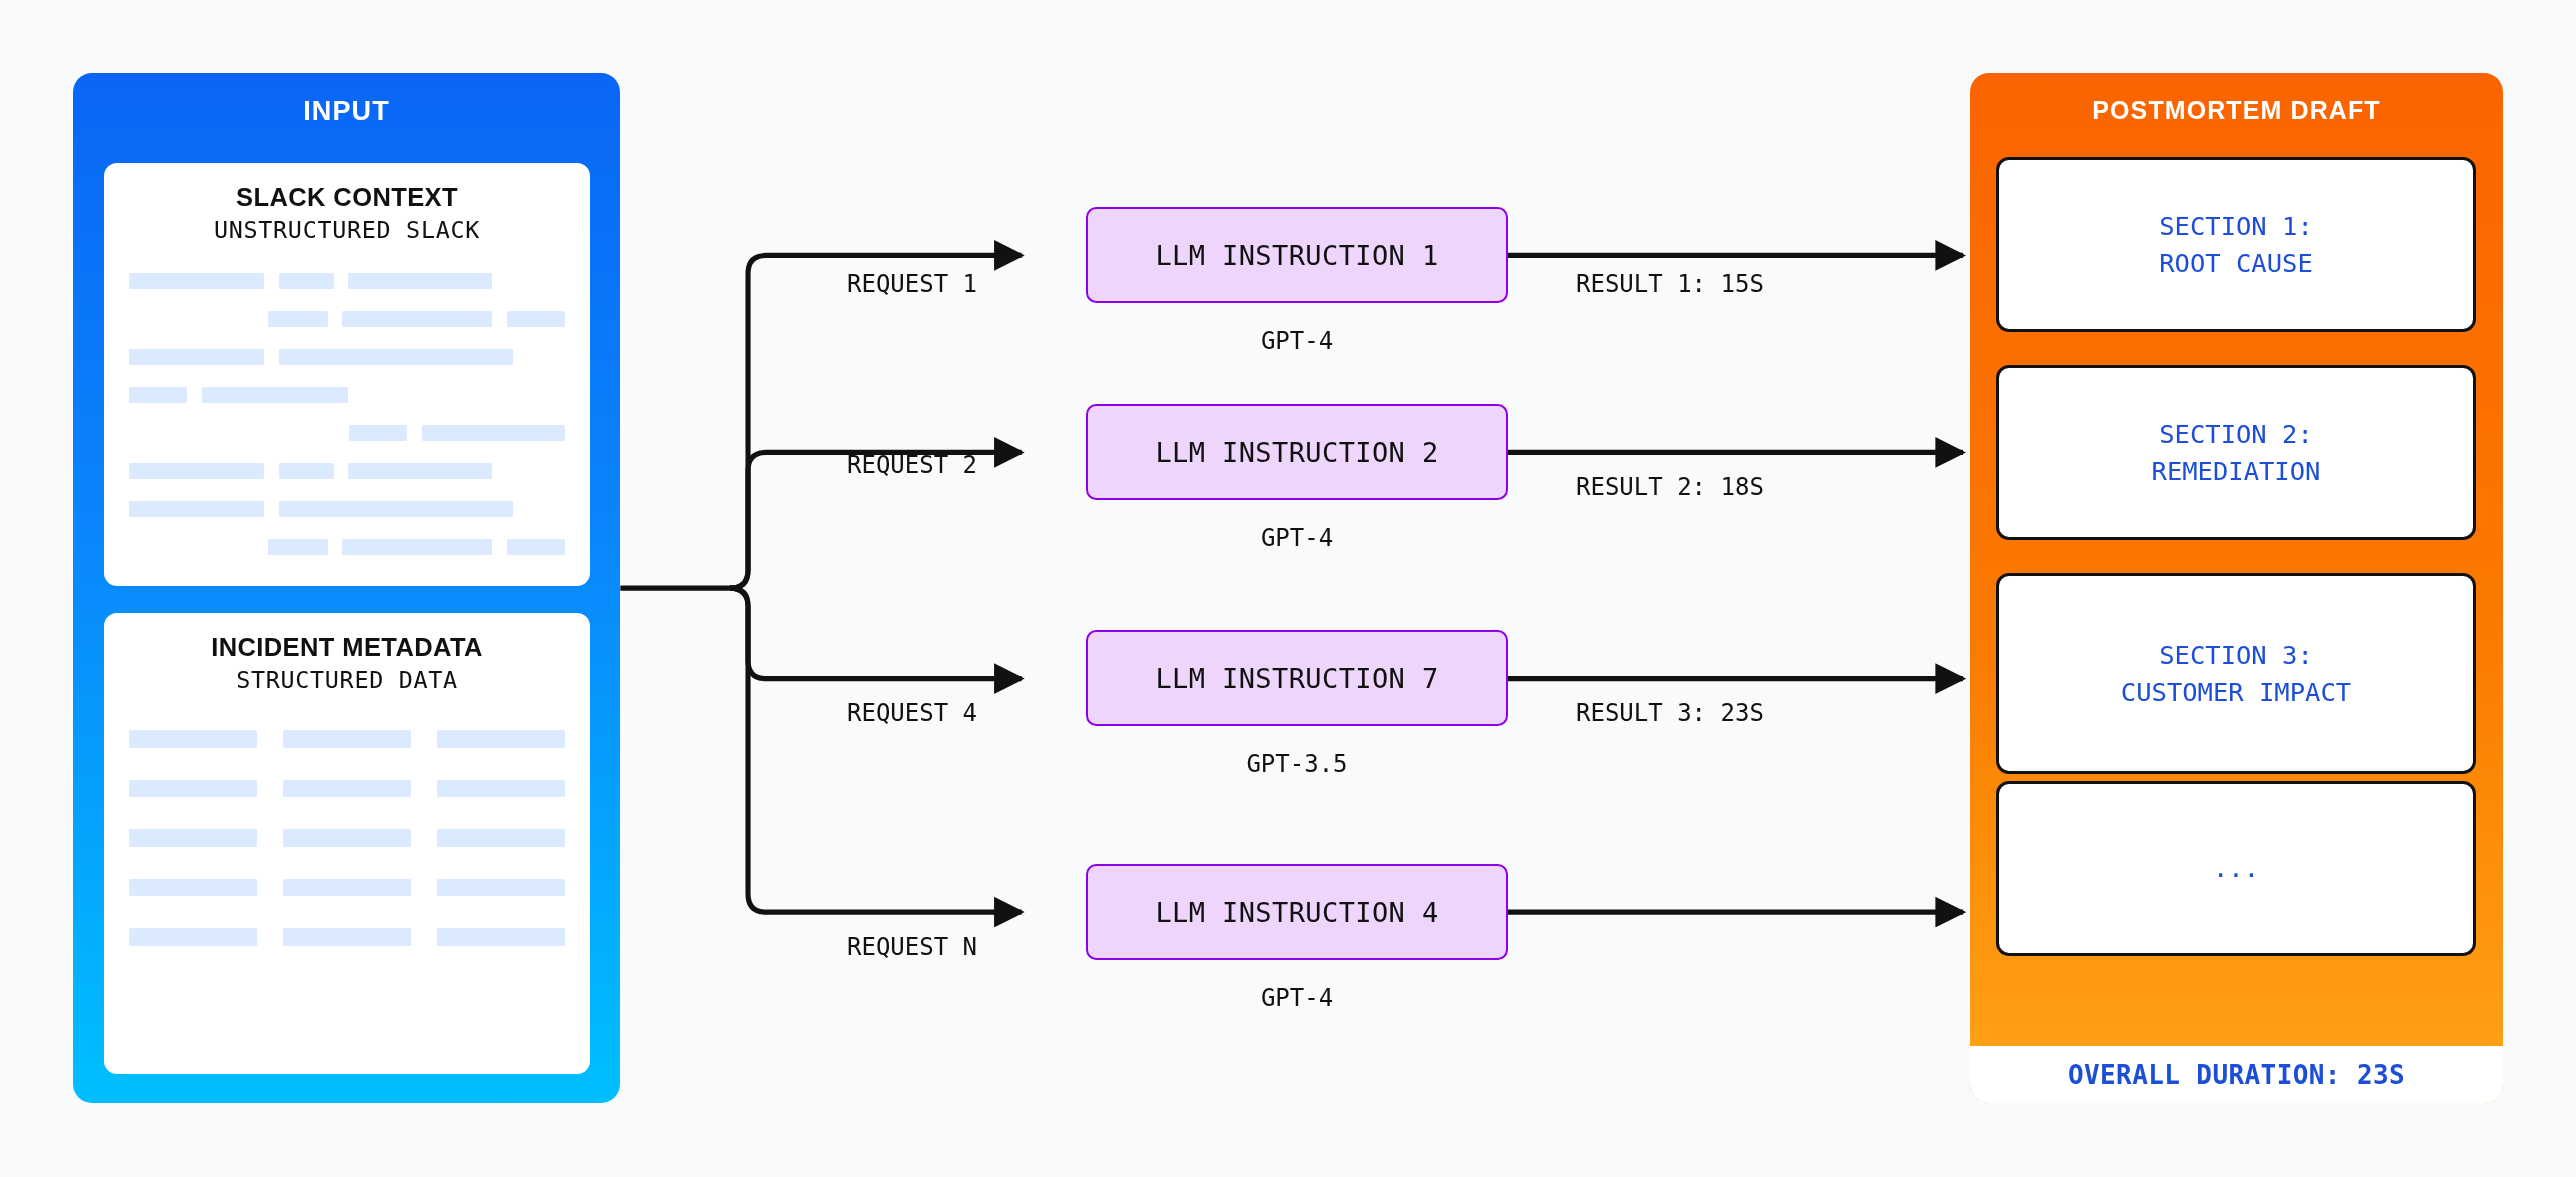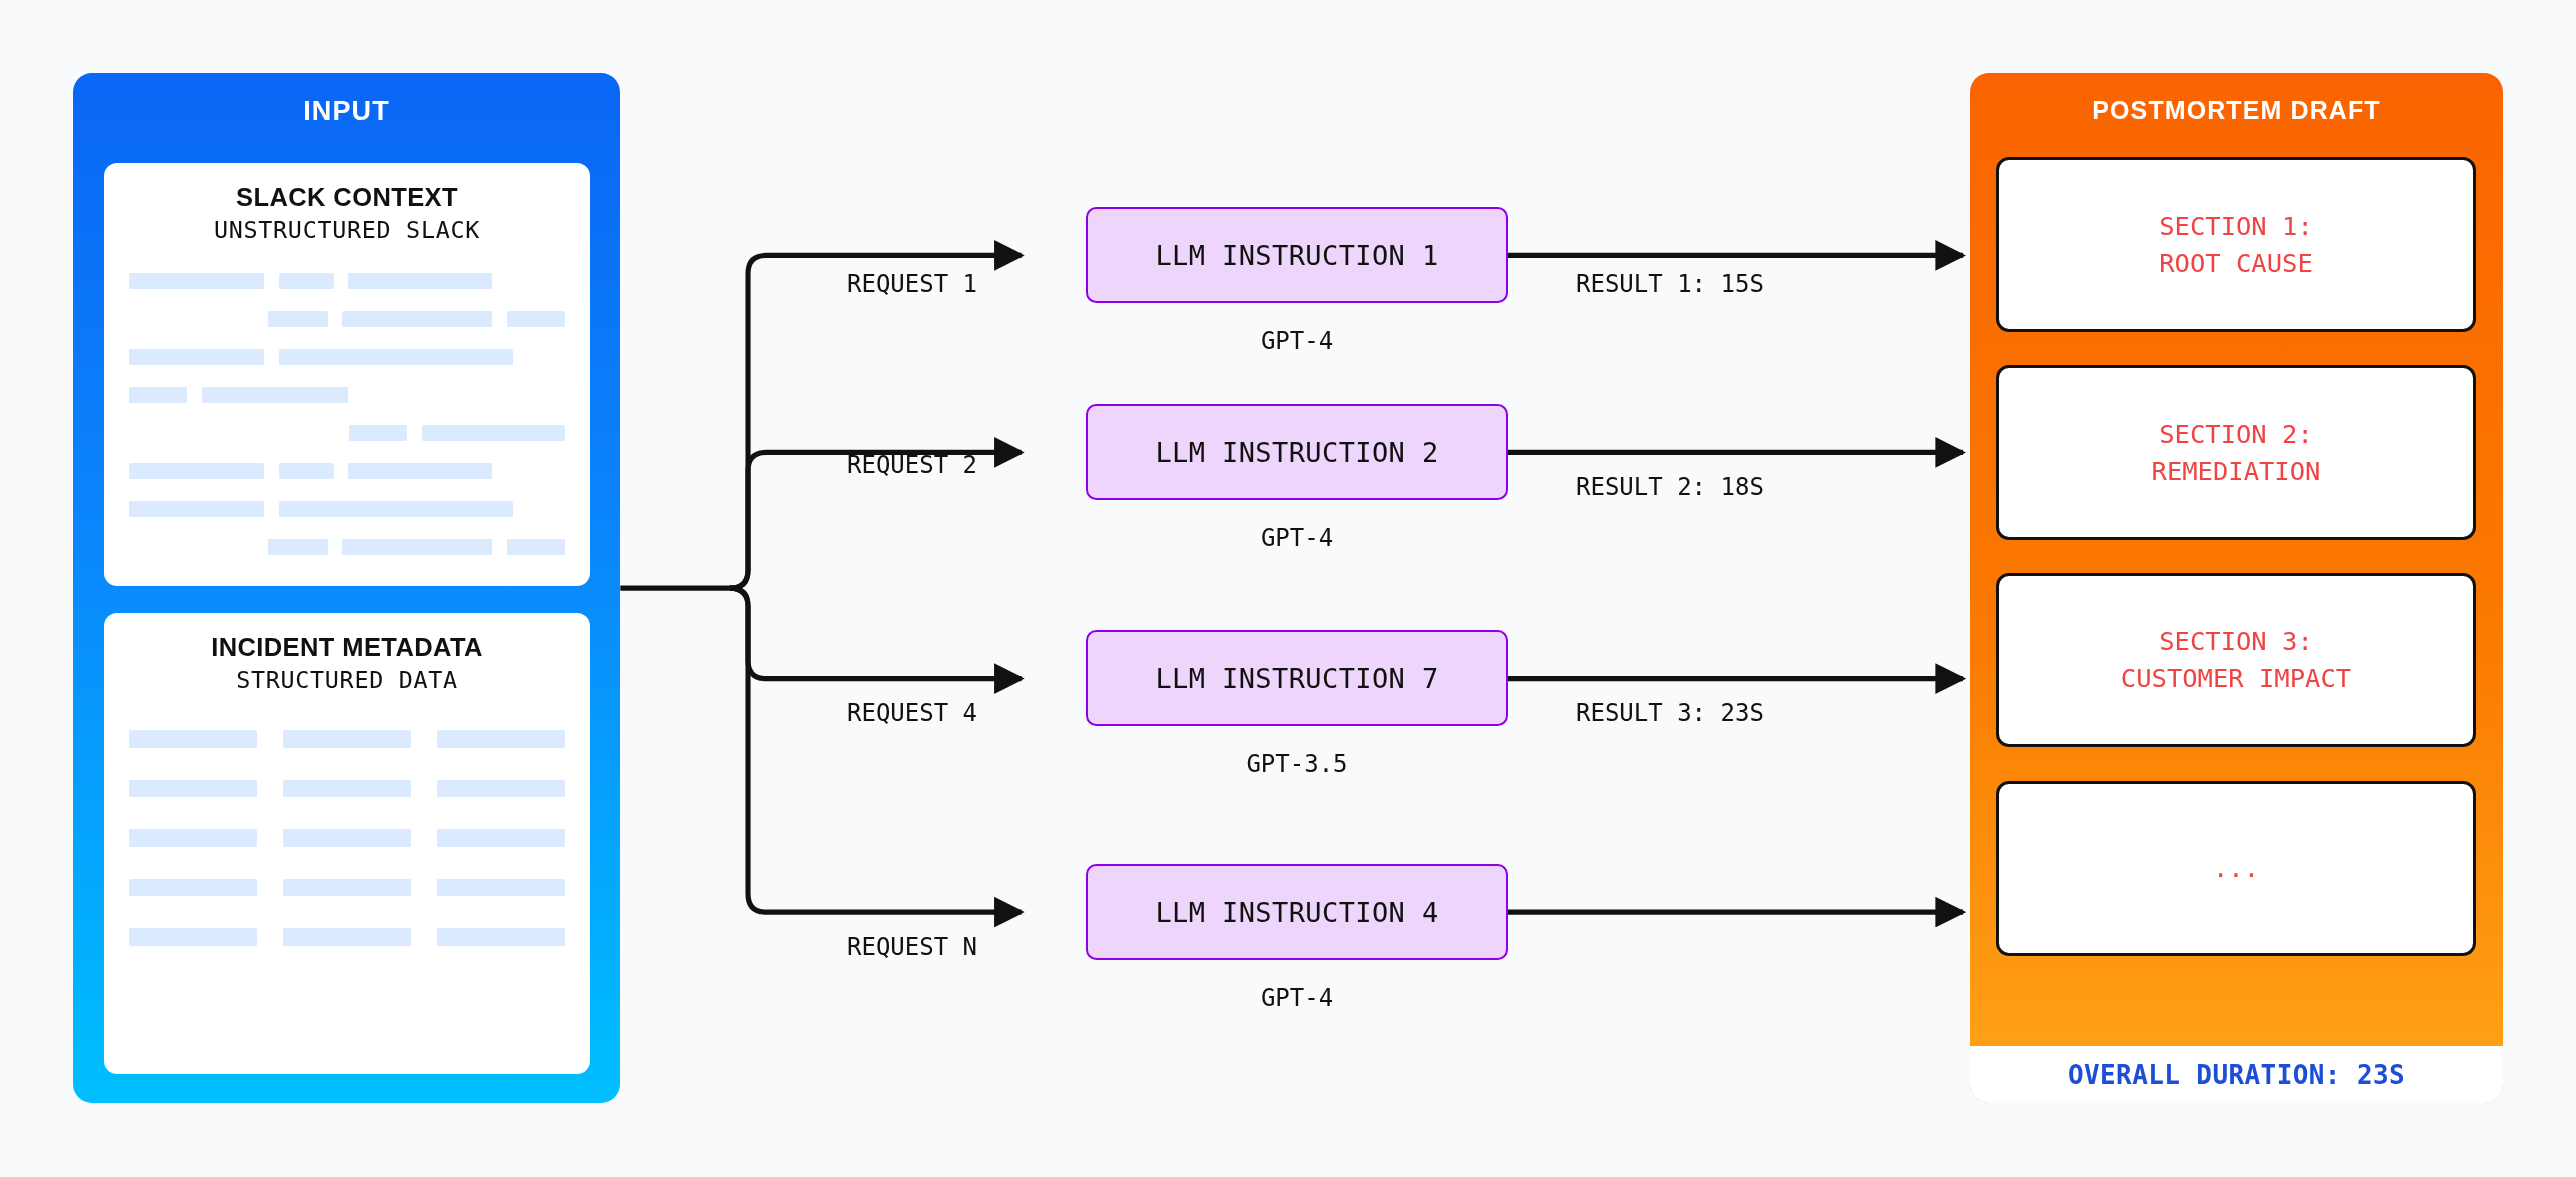--- a/index.html
+++ b/index.html
@@ -166,21 +166,21 @@
     border: 3.6px solid #111111;
     border-radius: 13px;
     box-sizing: border-box;
     display: flex;
     align-items: center;
     justify-content: center;
     text-align: center;
     font-family: "DejaVu Sans Mono", monospace;
     font-size: 25.5px;
     line-height: 1.45;
-    color: #ef4444;
+    color: #1d4ed8;
     white-space: pre-line;
   }
   #duration-bar {
     position: absolute;
     left: 0;
     bottom: 0;
     width: 100%;
     height: 57px;
     background: #ffffff;
     display: flex;
@@ -320,21 +320,21 @@
   <div class="llm-model" style="top:984px">GPT-4</div>
   <div class="edge-label req-label" style="top:933px">REQUEST N</div>
 
   <div id="output-panel">
     <div id="output-panel-title">POSTMORTEM DRAFT</div>
 
     <div class="section-box" style="top:84px; height:175px">SECTION 1:
 ROOT CAUSE</div>
     <div class="section-box" style="top:292px; height:175px">SECTION 2:
 REMEDIATION</div>
-    <div class="section-box" style="top:500px; height:174px">SECTION 3:
+    <div class="section-box" style="top:500px; height:201px">SECTION 3:
 CUSTOMER IMPACT</div>
     <div class="section-box" style="top:708px; height:175px">...</div>
 
     <div id="duration-bar">OVERALL DURATION: 23S</div>
   </div>
 
 </div>
 
 
 </body></html>

